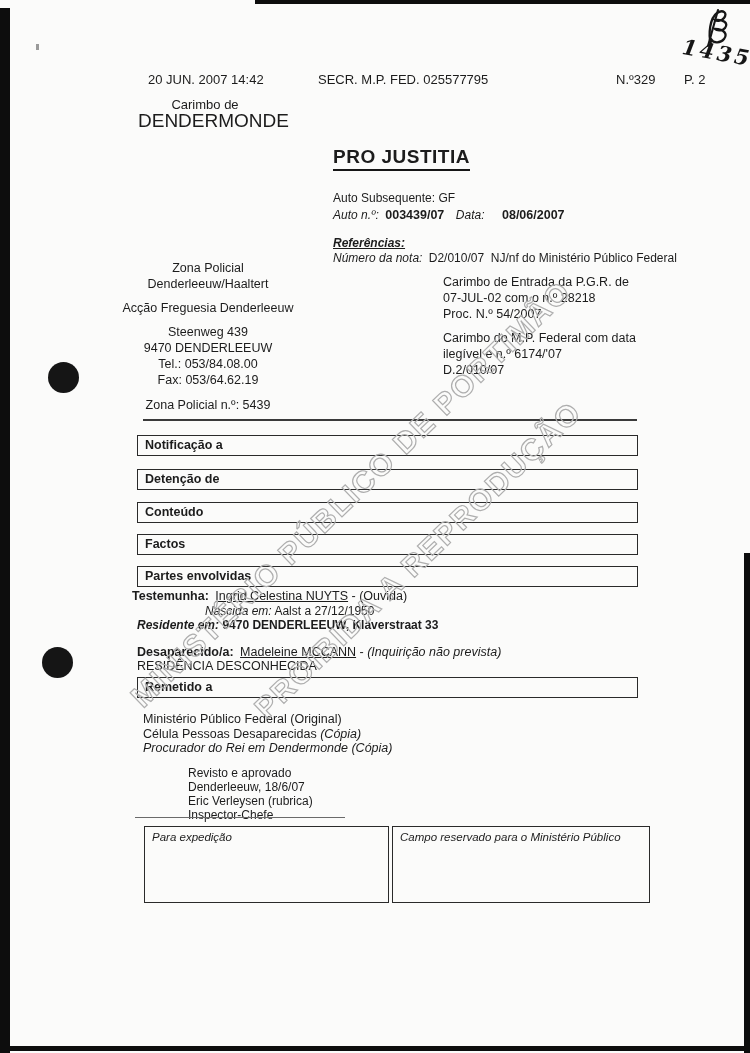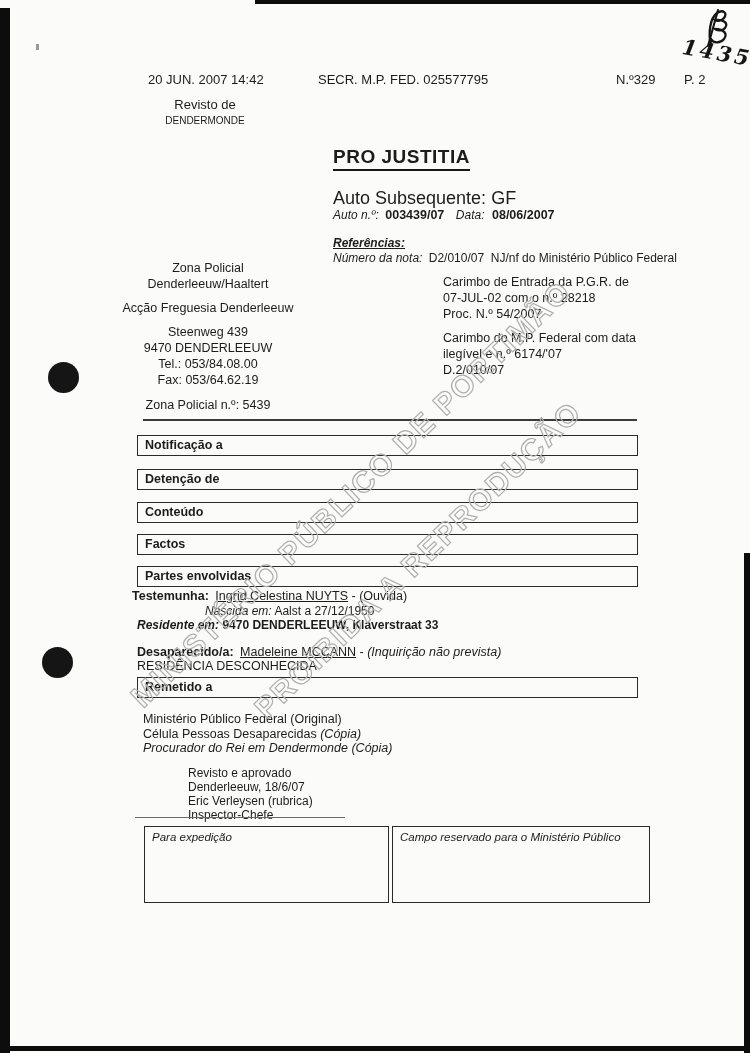--- a/index.html
+++ b/index.html
@@ -58,35 +58,35 @@
   </svg>
 </div>
 <div class="abs hand-num" style="left:682px;top:40px;">1435</div>
 
 <div class="abs txt content" style="left:148px;top:72px;font-size:13px;">20 JUN. 2007  14:42</div>
 <div class="abs txt content" style="left:318px;top:72px;font-size:13px;">SECR. M.P. FED. 025577795</div>
 <div class="abs txt content" style="left:616px;top:72px;font-size:13px;">N.º329</div>
 <div class="abs txt content" style="left:684px;top:72px;font-size:13px;">P. 2</div>
 
 <div class="abs content center" style="left:138px;top:97px;width:134px;">
-  <div class="txt" style="font-size:13px;">Revisto de</div>
-  <div class="txt" style="font-size:10px;">DENDERMONDE</div>
+  <div class="txt" style="font-size:13px;">Carimbo de</div>
+  <div class="txt" style="font-size:19px;">DENDERMONDE</div>
 </div>
 
 <div class="abs content title" style="left:333px;top:146px;">PRO JUSTITIA</div>
 
-<div class="abs txt content" style="left:333px;top:190px;font-size:18px;">
+<div class="abs txt content" style="left:333px;top:190px;font-size:12px;">
   <span>Auto Subsequente:</span>
   <span>GF</span>
 </div>
 <div class="abs txt content" style="left:333px;top:207px;">
   <span class="i sm">Auto n.º:</span>
   <span class="b" style="margin-left:3px;">003439/07</span>
   <span class="i sm" style="margin-left:8px;text-align:center;">Data:</span>
-  <span class="b" style="margin-left:4px;">08/06/2007</span>
+  <span class="b" style="margin-left:14px;">08/06/2007</span>
 </div>
 
 <div class="abs txt content b i u sm" style="left:333px;top:235px;">Referências:</div>
 <div class="abs txt content sm" style="left:333px;top:250px;">
   <span class="i">Número da nota:</span>
   <span style="margin-left:3px;">D2/010/07 &nbsp;NJ/nf do Ministério Público Federal</span>
 </div>
 
 <div class="abs content center" style="left:108px;top:260px;width:200px;">
   <div class="txt">Zona Policial</div>

